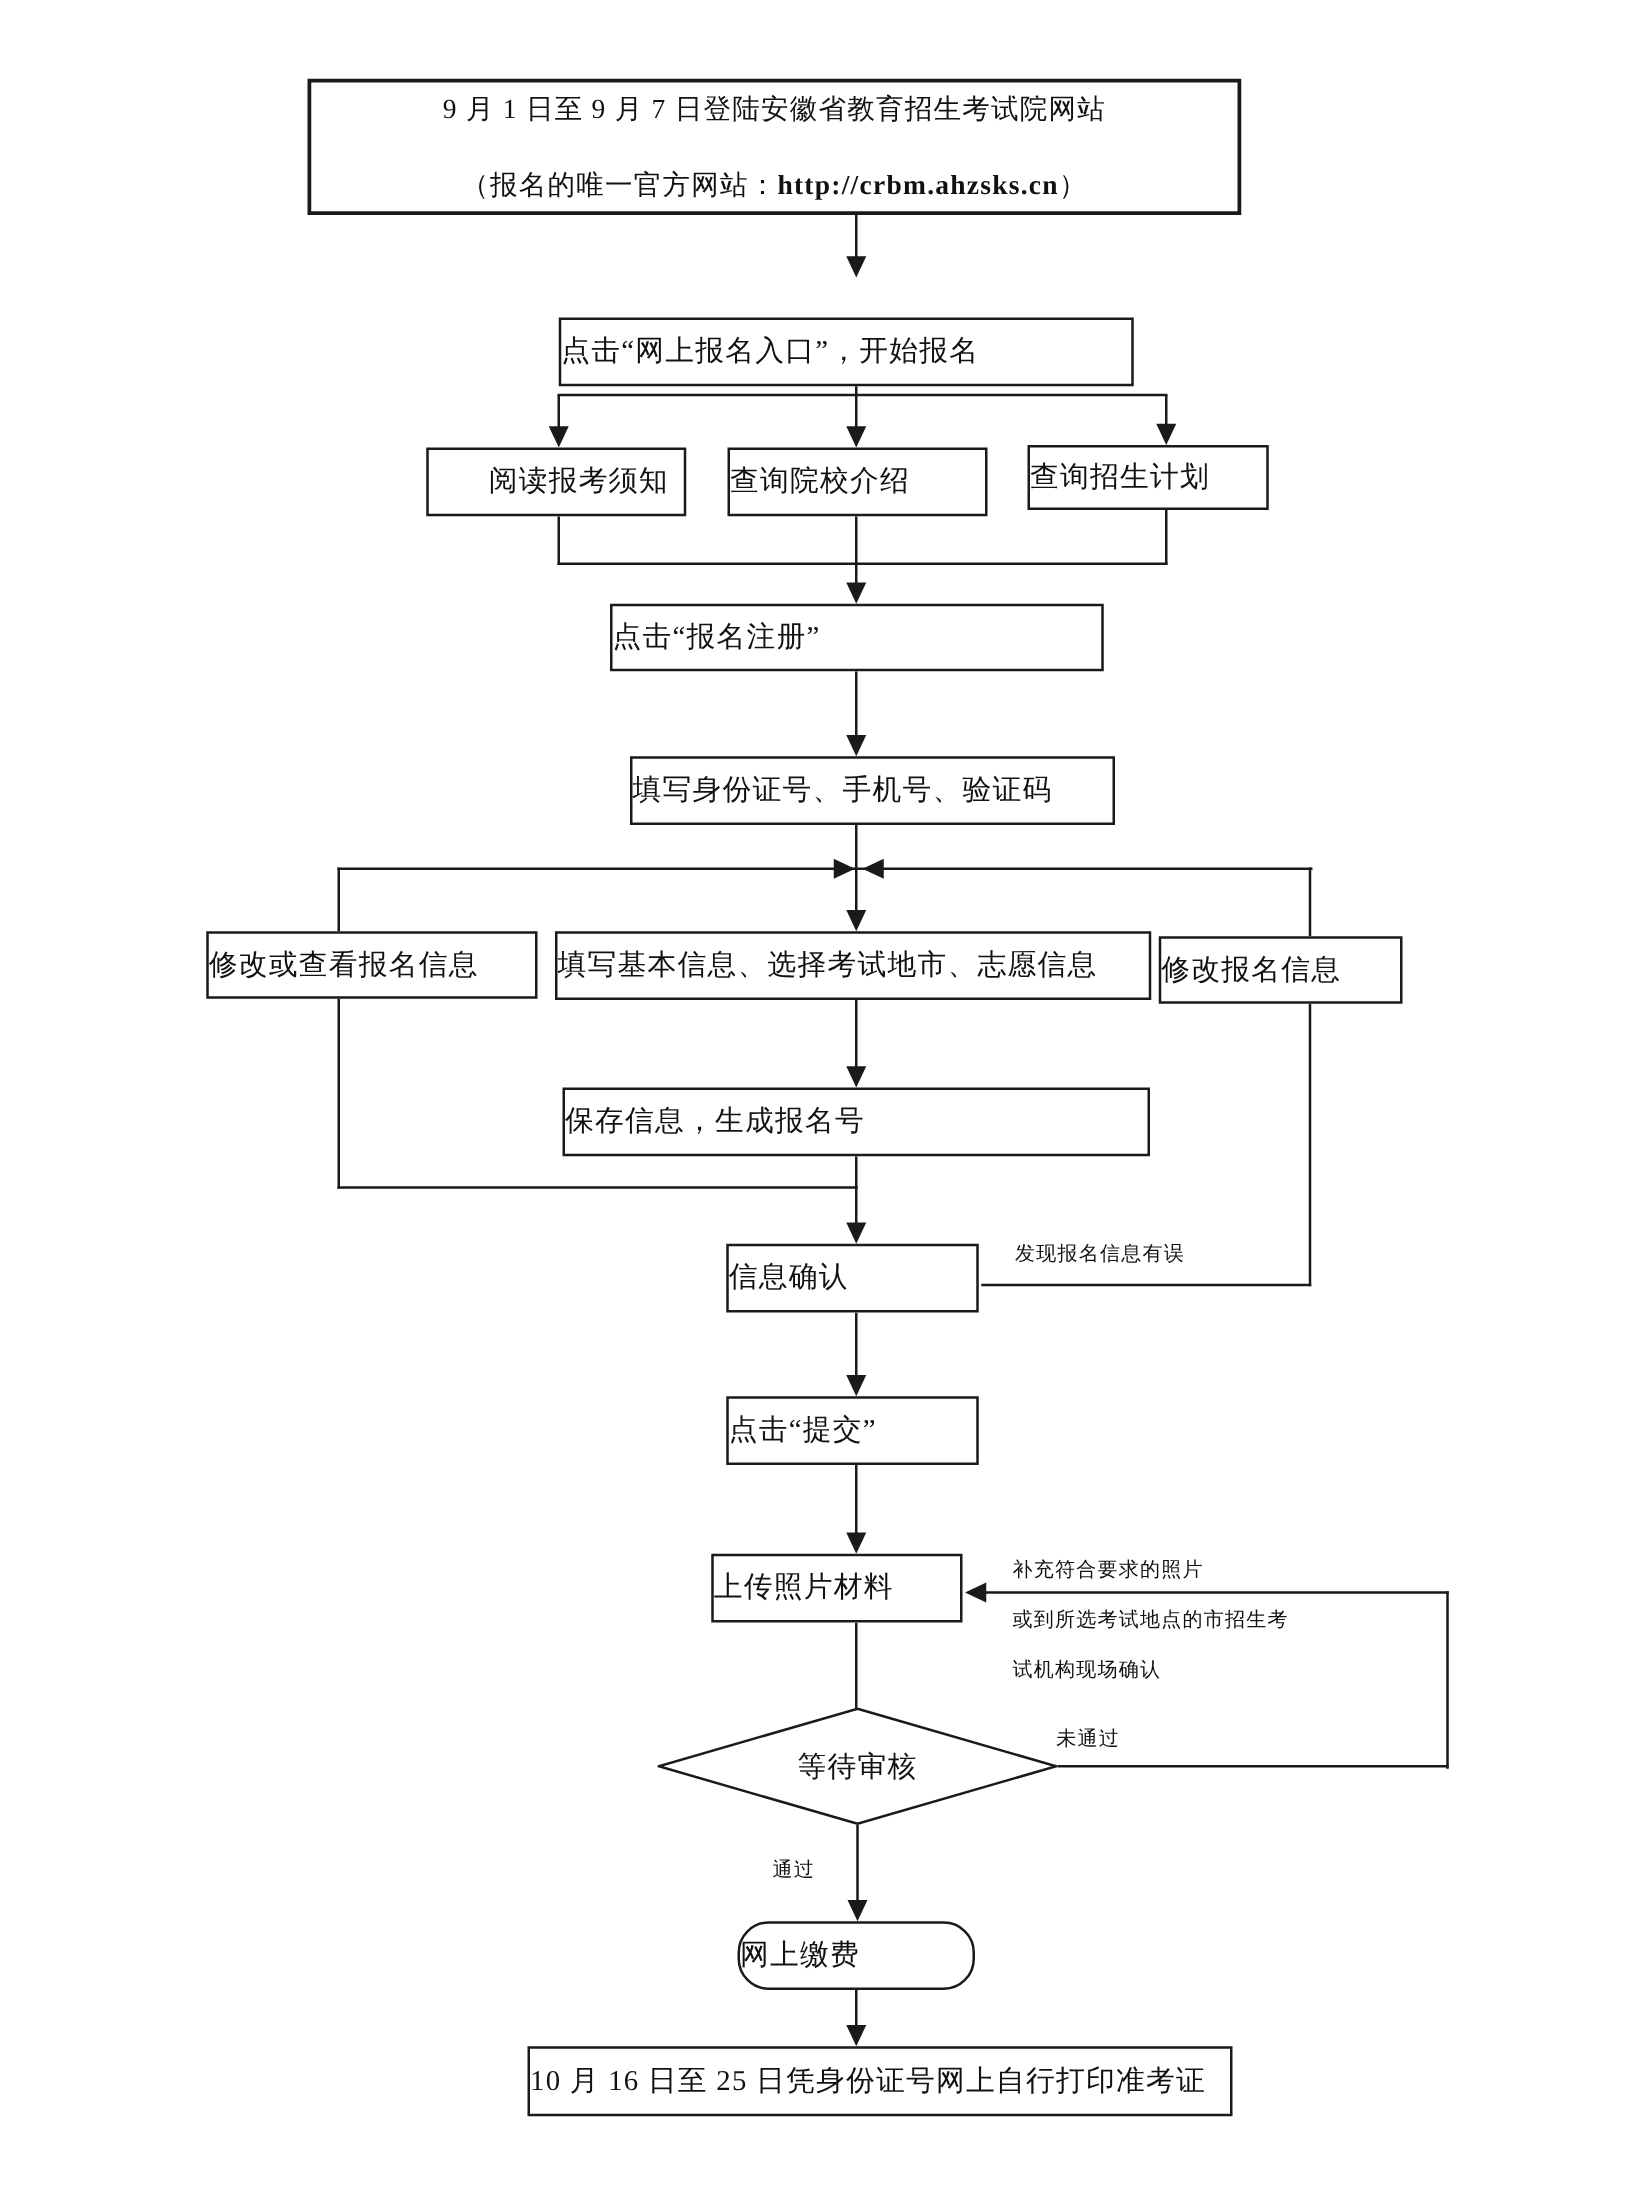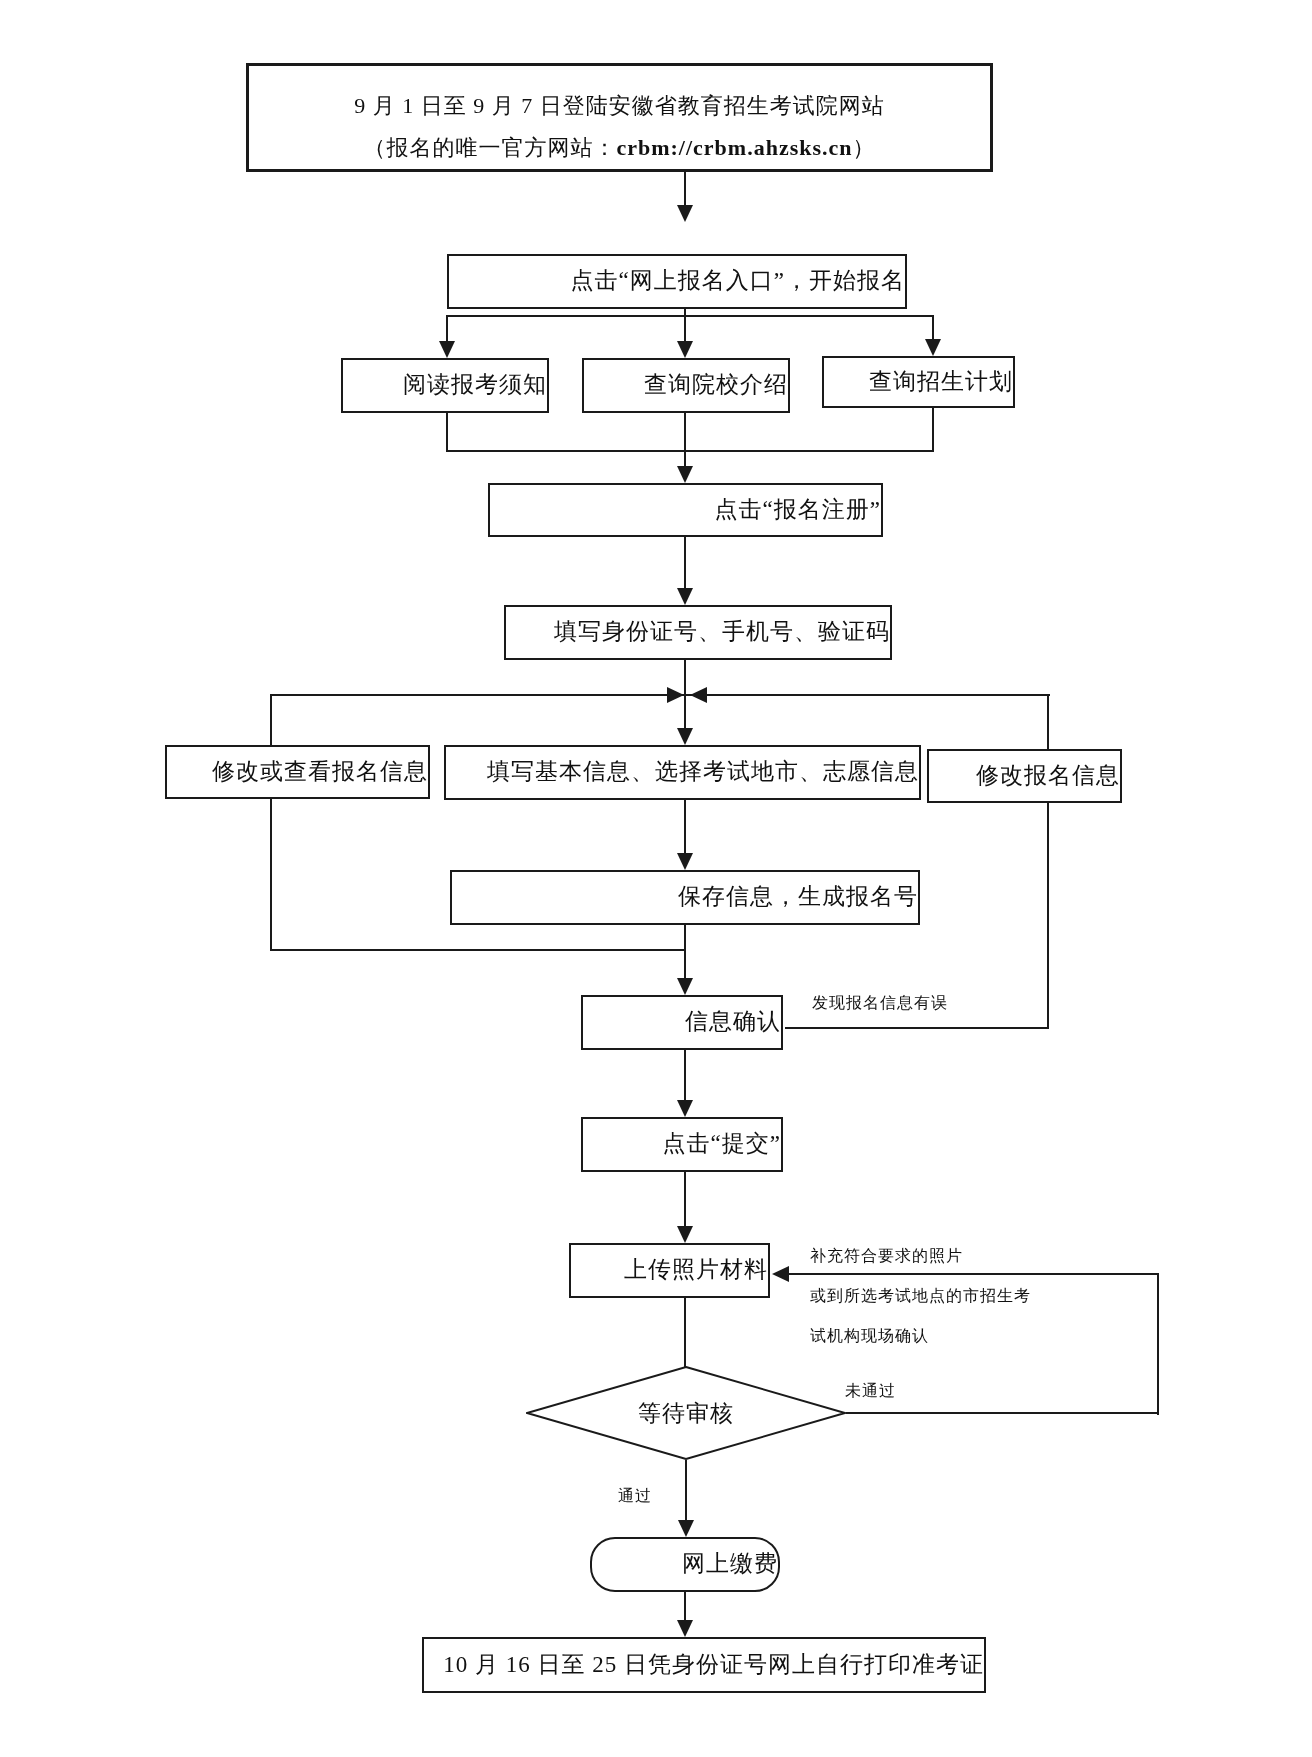--- a/index.html
+++ b/index.html
@@ -1,19 +1,19 @@
 <!DOCTYPE html>
 <html><head>
 <meta charset="utf-8">
 <style>
   html,body{margin:0;padding:0;background:#fff;}
   .canvas{position:relative;width:1312px;height:1757px;background:#ffffff;
     font-family:"Liberation Serif","DejaVu Serif",serif;color:#111;overflow:hidden;}
   .box{position:absolute;background:#fff;border:2px solid #1a1a1a;box-sizing:border-box;
-    display:flex;align-items:center;justify-content:flex-end;text-align:center;
+    display:flex;align-items:center;justify-content:space-between;text-align:center;
     font-size:23px;letter-spacing:1px;z-index:2;line-height:1.25;}
   .box.start{border-width:3px;flex-direction:column;font-size:22px;line-height:42px;}
   .url{font-weight:bold;}
   .hl,.vl{position:absolute;background:#1a1a1a;z-index:1;}
   .hl{height:2px;}
   .vl{width:2px;}
   .ah{position:absolute;width:0;height:0;z-index:1;}
   .ah.down{border-left:8px solid transparent;border-right:8px solid transparent;border-top:17px solid #1a1a1a;}
   .ah.left{border-top:8px solid transparent;border-bottom:8px solid transparent;border-right:17px solid #1a1a1a;}
   .ah.right{border-top:8px solid transparent;border-bottom:8px solid transparent;border-left:17px solid #1a1a1a;}
@@ -83,21 +83,21 @@
   <div class="vl" style="left:684px;top:1298px;height:69px;"></div>
 
   <div class="vl" style="left:685px;top:1460px;height:61px;"></div>
   <div class="ah down" style="left:678px;top:1520px;"></div>
 
   <div class="vl" style="left:684px;top:1592px;height:29px;"></div>
   <div class="ah down" style="left:677px;top:1620px;"></div>
 
   <div class="box start" style="left:246px;top:63px;width:747px;height:109px;">
     <div>9 月 1 日至 9 月 7 日登陆安徽省教育招生考试院网站</div>
-    <div><span>（报名的唯一官方网站：</span><span class="url">crbm://crbm.ahzsks.cn</span><span>）</span></div>
+    <div><span>（报名的唯一官方网站：</span><span class="url">http://crbm.ahzsks.cn</span><span>）</span></div>
   </div>
 
   <div class="box" style="left:447px;top:222px;width:460px;height:55px;margin-top:32px;">点击“网上报名入口”，开始报名</div>
 
   <div class="box" style="left:341px;top:358px;width:208px;height:55px;padding-left:48px;">阅读报考须知</div>
   <div class="box" style="left:582px;top:358px;width:208px;height:55px;">查询院校介绍</div>
   <div class="box" style="left:822px;top:356px;width:193px;height:52px;">查询招生计划</div>
 
   <div class="box" style="left:488px;top:483px;width:395px;height:54px;">点击“报名注册”</div>
 

